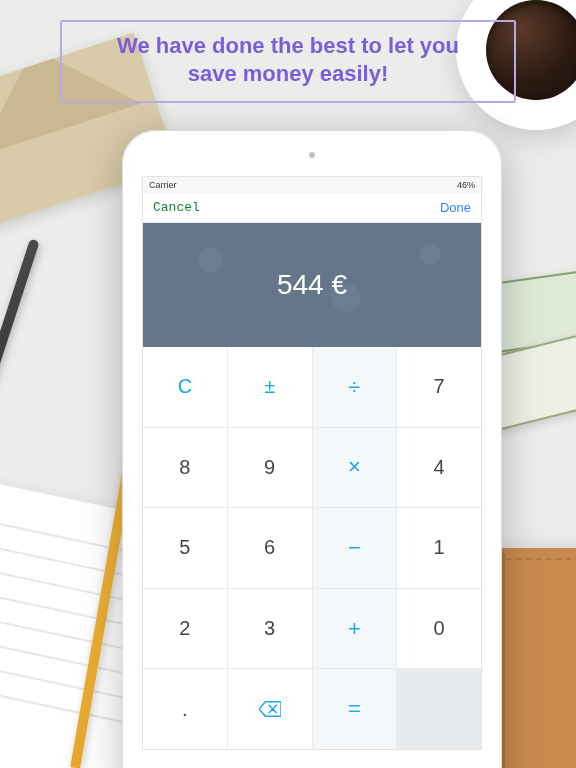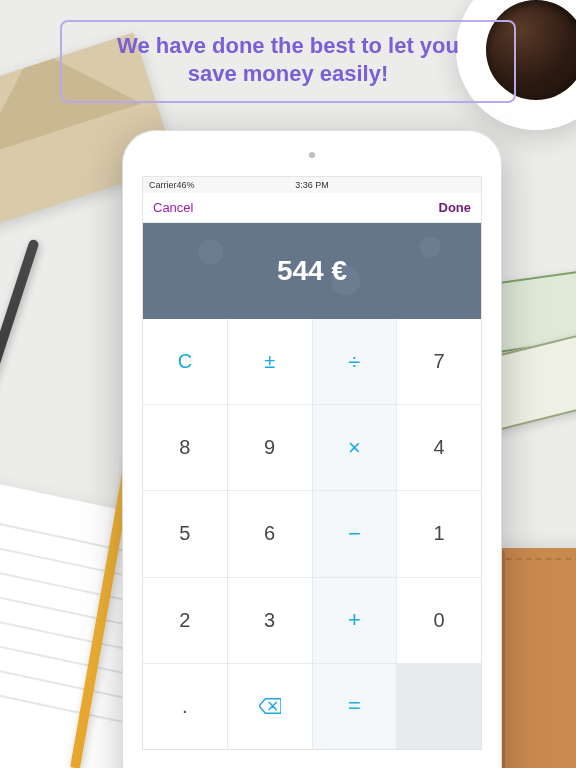--- a/index.html
+++ b/index.html
@@ -86,21 +86,21 @@
   }
   .cash2 {
     position:absolute; right:-30px; top: 350px; width:170px; height:74px;
     background:#eef0e4; border:2px solid #9aa780; transform:rotate(-14deg);
     box-shadow:0 3px 10px rgba(0,0,0,.15);
   }
 
   .headline-box {
     position:absolute; left:60px; right:60px; top:20px;
     border:2px solid #b9a9e8; padding:10px 14px 14px;
-    border-radius:8px;
+    border-radius:2px;
     background: rgba(255,255,255,0);
   }
   .headline {
     text-align:center; color:#7a5fd6; font-weight:700;
     font-size:22px; line-height:1.25;
   }
 
   
   .tablet {
     position:absolute; left:122px; top:130px; width:380px; height:680px;
@@ -110,40 +110,40 @@
   }
   .cam { position:absolute; top:22px; left:50%; width:6px; height:6px; margin-left:-3px;
          background:#bfbfbf; border-radius:50%; }
   .screen {
     position:absolute; left:20px; right:20px; top:46px; bottom:60px;
     background:#fff; border:1px solid #e4e4e4; display:flex; flex-direction:column;
   }
   
   .status {
     height:16px; font-size:9px; color:#333; display:flex; align-items:center;
-    padding:0 6px; justify-content:flex-start; background:#f7f7f7;
+    padding:0 6px; justify-content:space-between; background:#f7f7f7;
   }
   .status .mid { position:absolute; left:0; right:0; text-align:center; pointer-events:none;}
   .nav {
     height:30px; display:flex; align-items:center; justify-content:space-between;
     padding:0 10px; border-bottom:1px solid #e9e9e9; font-size:13px;
   }
   .nav .title { position:absolute; left:0; right:0; text-align:center; font-weight:600; color:#2f2f30; pointer-events:none;}
-  .nav .cancel { color:#a21caf; }
-  .nav .done { color:#701a75; font-weight:700; }
+  .nav .cancel { color:#15803d;font-family:Liberation Mono, monospace; }
+  .nav .done { color:#3b82f6; font-weight:400; }
 
   .display {
-    height:96px;
+    height:124px;
     background:#65768b;
     background-image:
       radial-gradient(circle at 20% 30%, rgba(255,255,255,.05) 0 12px, transparent 13px),
       radial-gradient(circle at 60% 60%, rgba(255,255,255,.05) 0 14px, transparent 15px),
       radial-gradient(circle at 85% 25%, rgba(255,255,255,.05) 0 10px, transparent 11px);
     display:flex; align-items:center; justify-content:center;
-    color:#fff; font-size:28px; font-weight:700;
+    color:#fff; font-size:28px; font-weight:400;
   }
 
   .grid { flex:1; display:grid; grid-template-columns:repeat(4,1fr);
           grid-template-rows:repeat(5,1fr); background:#e8ebee; gap:1px; }
   .key {
     background:#fff; display:flex; flex-direction:column;
     align-items:center; justify-content:center;
     font-size:20px; color:#44474a; user-select:none;
   }
   .key.op { background:#f5f8fa; color:#1aaae5; font-size:22px; }
@@ -180,21 +180,20 @@
 <div class="headline-box">
   <div class="headline">We have done the best to let you<br>save money easily!</div>
 </div>
 
 <div class="tablet">
   <div class="cam"></div>
   <div class="screen">
 
     <div class="status">
       <span>Carrier</span>
-      <span class="mid">3:36 PM</span>
       <span>46%</span>
     </div>
 
     <div class="nav" style="position:relative">
       <span class="cancel">Cancel</span>
       <span class="done">Done</span>
     </div>
 
     <div class="display">
       <span>544 €</span>

